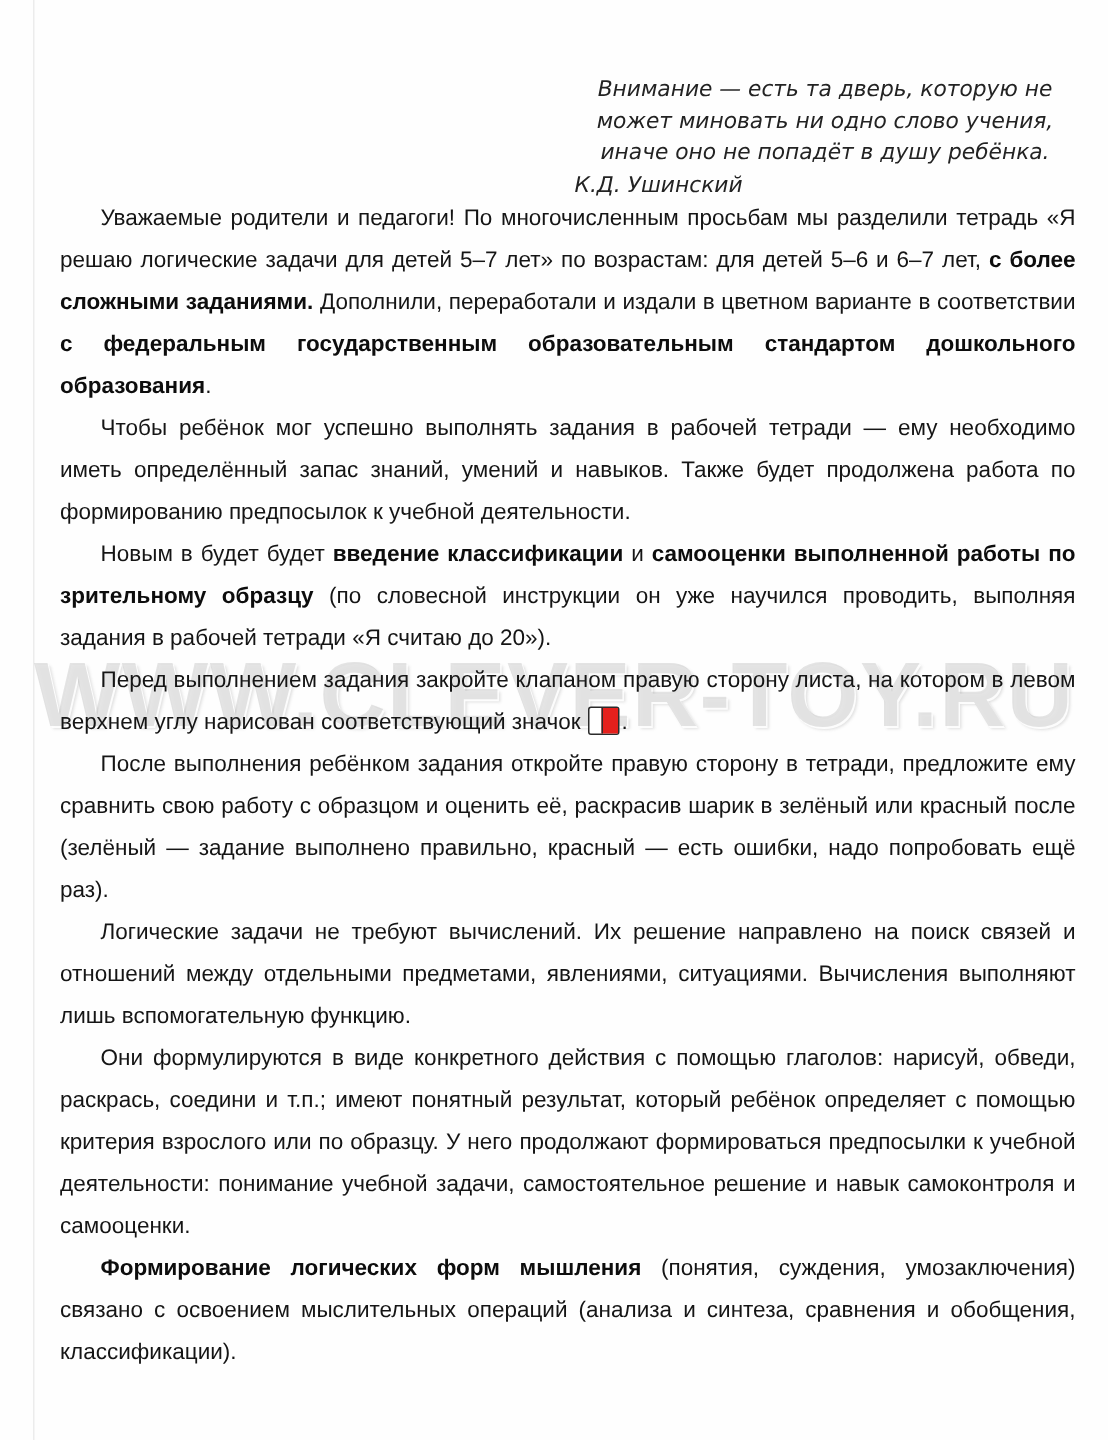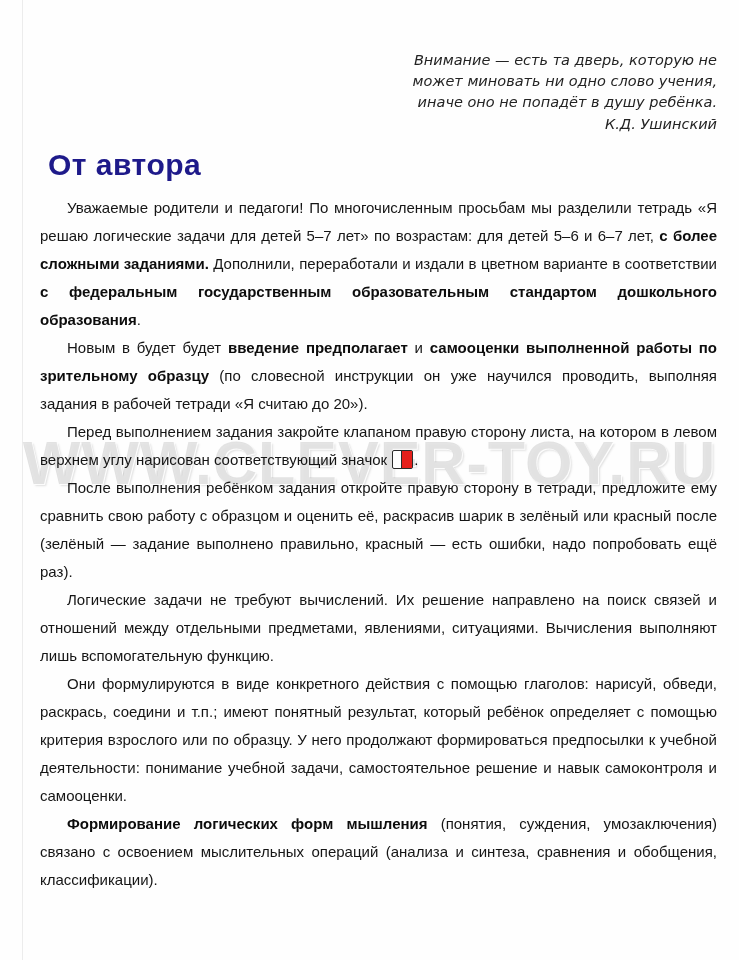--- a/index.html
+++ b/index.html
@@ -22,31 +22,30 @@
     box-sizing:border-box;
   }
   .epigraph{
     width:334px;
     margin-left:auto;
     font-family:"DejaVu Sans", sans-serif;
     font-style:italic;
     font-size:14.5px;
     line-height:21px;
     color:#232323;
-    text-align:right;
+    text-align:center;
   }
   .epigraph-author{
     width:334px;
     margin-left:auto;
     margin-top:3px;
     font-family:"DejaVu Sans", sans-serif;
     font-style:italic;
     font-size:14.5px;
     color:#232323;
-    text-align:right;
   }
   .page-title{
     margin:16px 0 12px 8px;
     font-size:30px;
     font-weight:bold;
     letter-spacing:0.5px;
     color:#1e1a8a;
   }
   .para{
     margin:0;
@@ -90,25 +89,25 @@
 
 <div class="page">
   <div class="page-edge"></div>
 
   <div class="watermark">WWW.CLEVER-TOY.RU</div>
 
   <div class="content">
     <div class="epigraph">Внимание — есть та дверь, которую не может миновать ни одно слово учения, иначе оно не попадёт в душу ребёнка.</div>
     <div class="epigraph-author">К.Д. Ушинский</div>
 
-    <h1 class="page-title">От автора</h1>
 
     <div>
         <p class="para"><span>Уважаемые родители и педагоги! По многочисленным просьбам мы разделили тетрадь «Я решаю логические задачи для детей 5–7 лет» по возрастам: для детей 5–6 и 6–7 лет, </span><span class="b">с более сложными заданиями.</span><span> Дополнили, переработали и издали в цветном варианте в соответствии </span><span class="b">с федеральным государственным образовательным стандартом дошкольного образования</span><span>.</span></p>
-        <p class="para"><span>Новым в будет будет </span><span class="b">введение предполагает</span><span> и </span><span class="b">самооценки выполненной работы по зрительному образцу</span><span> (по словесной инструкции он уже научился проводить, выполняя задания в рабочей тетради «Я считаю до 20»).</span></p>
+        <p class="para"><span>Чтобы ребёнок мог успешно выполнять задания в рабочей тетради — ему необходимо иметь определённый запас знаний, умений и навыков. Также будет продолжена работа по формированию предпосылок к учебной деятельности.</span></p>
+        <p class="para"><span>Новым в будет будет </span><span class="b">введение классификации</span><span> и </span><span class="b">самооценки выполненной работы по зрительному образцу</span><span> (по словесной инструкции он уже научился проводить, выполняя задания в рабочей тетради «Я считаю до 20»).</span></p>
         <p class="para"><span>Перед выполнением задания закройте клапаном правую сторону листа, на котором в левом верхнем углу нарисован соответствующий значок </span><span class="flap-icon"><span class="flap-red"></span></span><span>.</span></p>
         <p class="para"><span>После выполнения ребёнком задания откройте правую сторону в тетради, предложите ему сравнить свою работу с образцом и оценить её, раскрасив шарик в зелёный или красный после (зелёный — задание выполнено правильно, красный — есть ошибки, надо попробовать ещё раз).</span></p>
         <p class="para"><span>Логические задачи не требуют вычислений. Их решение направлено на поиск связей и отношений между отдельными предметами, явлениями, ситуациями. Вычисления выполняют лишь вспомогательную функцию.</span></p>
         <p class="para"><span>Они формулируются в виде конкретного действия с помощью глаголов: нарисуй, обведи, раскрась, соедини и т.п.; имеют понятный результат, который ребёнок определяет с помощью критерия взрослого или по образцу. У него продолжают формироваться предпосылки к учебной деятельности: понимание учебной задачи, самостоятельное решение и навык самоконтроля и самооценки.</span></p>
         <p class="para"><span class="b">Формирование логических форм мышления</span><span> (понятия, суждения, умозаключения) связано с освоением мыслительных операций (анализа и синтеза, сравнения и обобщения, классификации).</span></p>
       </div>
   </div>
 </div>
 
 </body></html>

